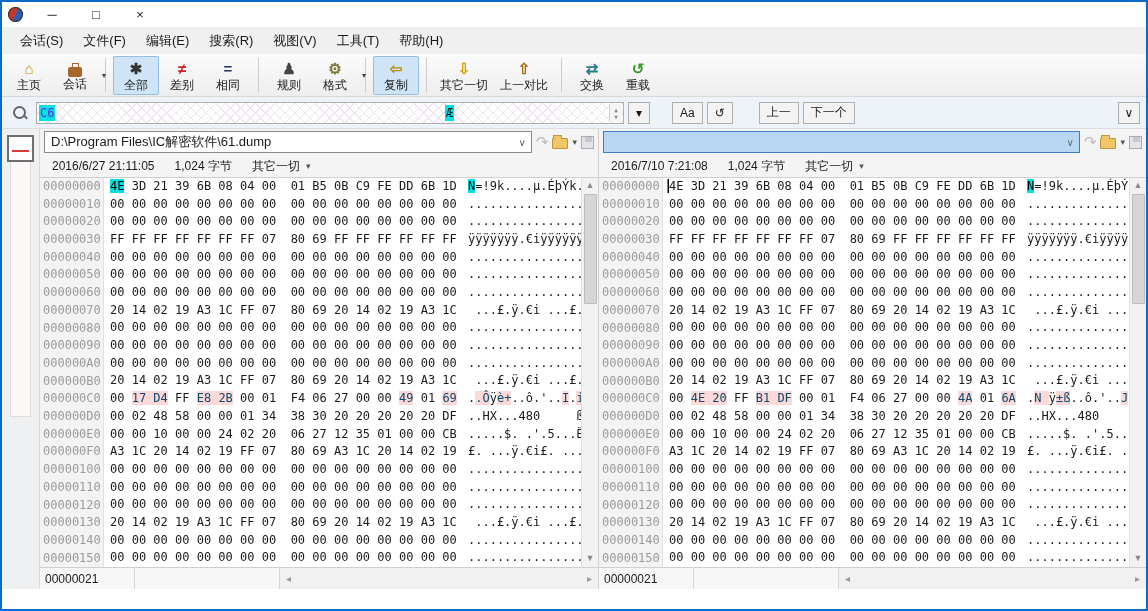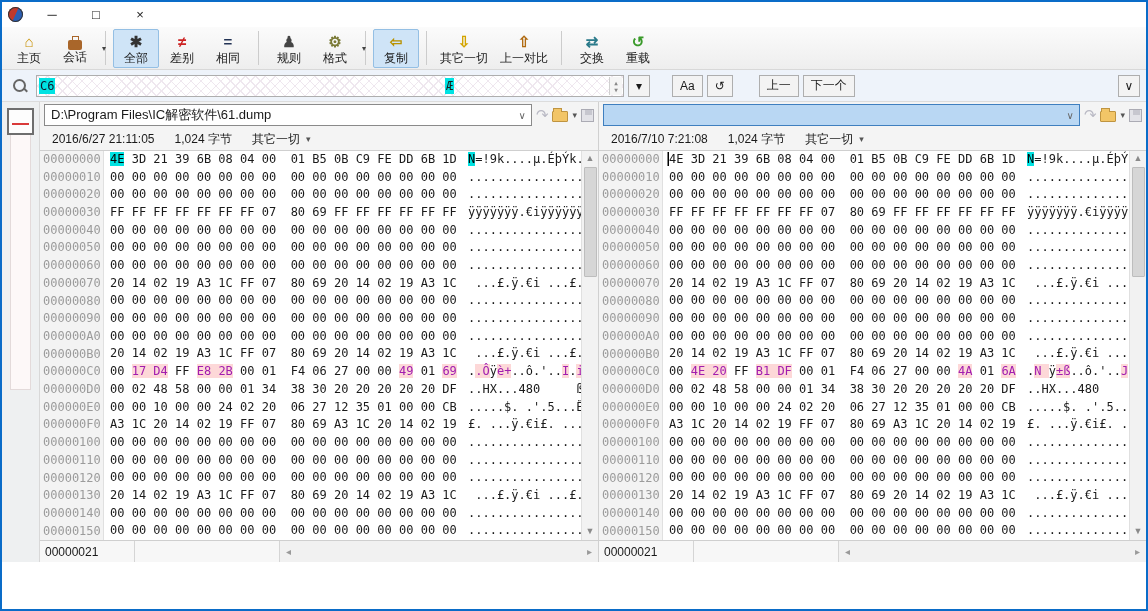--- a/index.html
+++ b/index.html
@@ -34,21 +34,21 @@
 
   
   .searchrow{height:31px;background:#eef3fa;display:flex;align-items:center;padding:0 6px;gap:4px;}
   .mag{width:16px;height:16px;position:relative;margin:0 4px;}
   .mag::before{content:"";position:absolute;left:1px;top:1px;width:9px;height:9px;border:2px solid #666;border-radius:50%;}
   .mag::after{content:"";position:absolute;left:11px;top:11px;width:5px;height:2px;background:#666;transform:rotate(45deg);}
   .searchbox{width:588px;height:22px;border:1px solid #aeaeae;background:
       repeating-linear-gradient(45deg,#efe7ef 0 1px,transparent 1px 7px),
       repeating-linear-gradient(135deg,#efe7ef 0 1px,transparent 1px 7px),#fff;
     position:relative;font-family:"DejaVu Sans Mono",monospace;font-size:12px;display:flex;align-items:center;}
-  .tok{background:#00e2e2;color:#0f172a;padding:1px 1px;margin-left:2px;}
+  .tok{background:#00e2e2;color:#6d28d9;padding:1px 1px;margin-left:2px;}
   .tok2{position:absolute;left:408px;top:2px;background:#00e2e2;padding:1px 1px;}
   .spinner{position:absolute;right:1px;top:1px;bottom:1px;width:13px;border-left:1px solid #d0d0d0;background:#f5f5f5;
     display:flex;flex-direction:column;align-items:center;justify-content:center;font-size:6px;color:#888;line-height:7px;}
   .sbtn{height:22px;border:1px solid #aeaeae;background:#f3f3f3;display:flex;align-items:center;justify-content:center;
     font-size:12px;padding:0 7px;}
   .dropbtn{width:22px;}
   .search-spacer{flex:1;}
 
   
   .main{display:flex;height:461px;border-top:1px solid #dcdcdc;}
@@ -78,21 +78,21 @@
 
   .hex-area{height:391px;display:flex;position:relative;background:#fff;border-top:1px solid #cfcfcf;overflow:hidden;
     font-family:"DejaVu Sans Mono",monospace;font-size:12px;line-height:17.7px;}
   .addr-col{width:64px;background:#f3f3f3;border-right:1px solid #e0e0e0;color:#9b9b9b;padding-left:3px;white-space:pre;}
   .data-col{flex:1;padding-left:6px;white-space:pre;overflow:hidden;}
   .hexrow{display:flex;height:17.7px;}
   .bytes{width:350px;white-space:pre;}
   .ascii{margin-left:8px;white-space:pre;}
   .c-sel{background:#00e2e2;color:#000;}
   .c-cursor{box-shadow:-1.5px 0 0 #000;}
-  .c-diff{color:#a21caf;background:#fdd8d8;}
+  .c-diff{color:#0c4a6e;background:#fdd8d8;}
 
   .vscroll{position:absolute;right:0;top:0;bottom:0;width:17px;background:#f2f2f2;border-left:1px solid #e0e0e0;
     display:flex;flex-direction:column;align-items:center;font-size:9px;color:#8a8a8a;
     font-family:"Liberation Sans",sans-serif;}
   .vscroll .arr{height:16px;display:flex;align-items:center;}
   .vthumb{width:13px;height:110px;background:#d6d6d6;border:1px solid #bdbdbd;border-radius:1px;}
   .vspace{flex:1;}
 
   .pstatus{height:22px;display:flex;align-items:stretch;background:#f1f1f1;border-top:1px solid #cfcfcf;font-size:12px;}
   .pcell{border-right:1px solid #d5d5d5;display:flex;align-items:center;padding:0 5px;background:#f7f7f7;}
@@ -113,20 +113,29 @@
 
   <div class="titlebar">
     <span class="applogo"></span>
     <span class="winbtns">
       <span class="winbtn">─</span>
       <span class="winbtn">□</span>
       <span class="winbtn">×</span>
     </span>
   </div>
 
+  <div class="menubar">
+      <span class="menuitem">会话(S)</span>
+      <span class="menuitem">文件(F)</span>
+      <span class="menuitem">编辑(E)</span>
+      <span class="menuitem">搜索(R)</span>
+      <span class="menuitem">视图(V)</span>
+      <span class="menuitem">工具(T)</span>
+      <span class="menuitem">帮助(H)</span>
+    </div>
 
   <div class="toolbar">
       <div class="tbtn">
         <span class="ticon" style="color: rgb(199, 144, 0);">⌂</span>
         <span class="tlabel">主页</span>
       </div>
       <div class="tbtn">
         <span class="ticon ico-briefcase" style="color: rgb(169, 102, 42);"></span>
         <span class="tlabel">会话</span>
         <span class="tdrop">▾</span>

